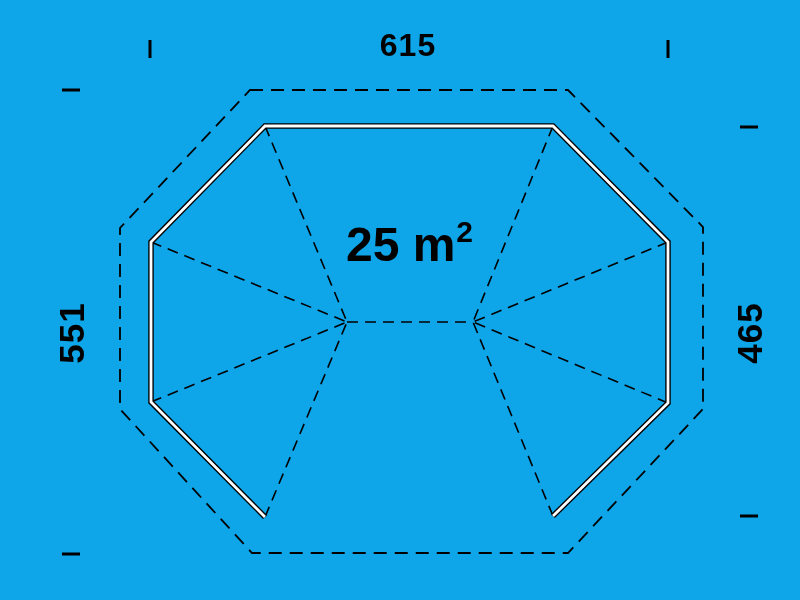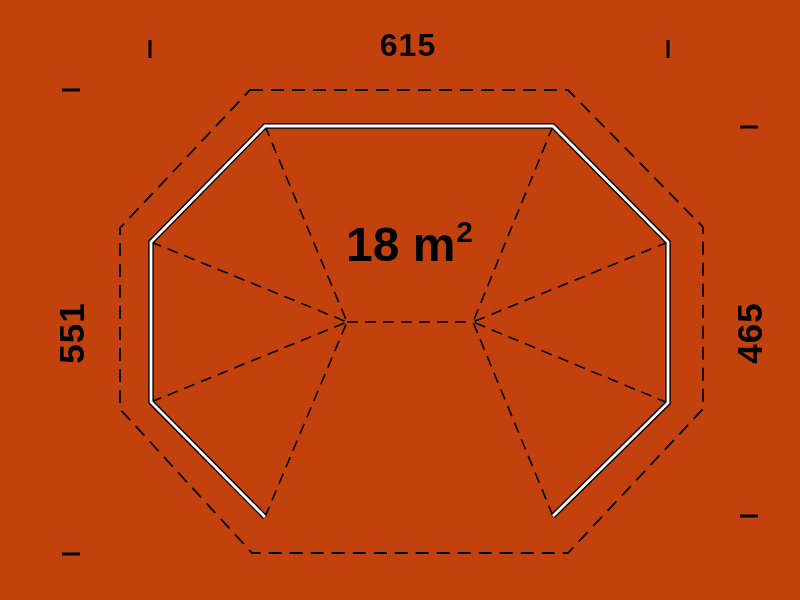--- a/index.html
+++ b/index.html
@@ -6,21 +6,21 @@
     margin: 0; padding: 0;
   }
   body {
     width: 800px; height: 600px;
     background: #ffffff;
     font-family: "Liberation Sans", "DejaVu Sans", sans-serif;
   }
   .canvas {
     position: relative;
     width: 800px; height: 600px;
-    background: #c2410c;
+    background: #0ea5e9;
     overflow: hidden;
   }
   .plan-svg {
     position: absolute; left: 0; top: 0;
   }
   .dim-label {
     position: absolute;
     font-weight: bold;
     color: #000;
     font-size: 32px;
@@ -72,14 +72,14 @@
       <line x1="740" y1="127" x2="758" y2="127" stroke="#000000" stroke-width="3"></line>
       <line x1="740" y1="516" x2="758" y2="516" stroke="#000000" stroke-width="3"></line>
     </svg>
 
   <div class="dim-label" id="label-top" style="left: 408px; top: 45px;">615</div>
 
   <div class="dim-label vertical" id="label-left" style="left: 72px; top: 333px;">551</div>
 
   <div class="dim-label vertical" id="label-right" style="left: 750px; top: 333px;">465</div>
 
-  <div class="area-label" id="label-area" style="left: 409px; top: 244px;"><span>18 m</span><sup>2</sup></div>
+  <div class="area-label" id="label-area" style="left: 409px; top: 244px;"><span>25 m</span><sup>2</sup></div>
 </div>
 
 </body></html>

